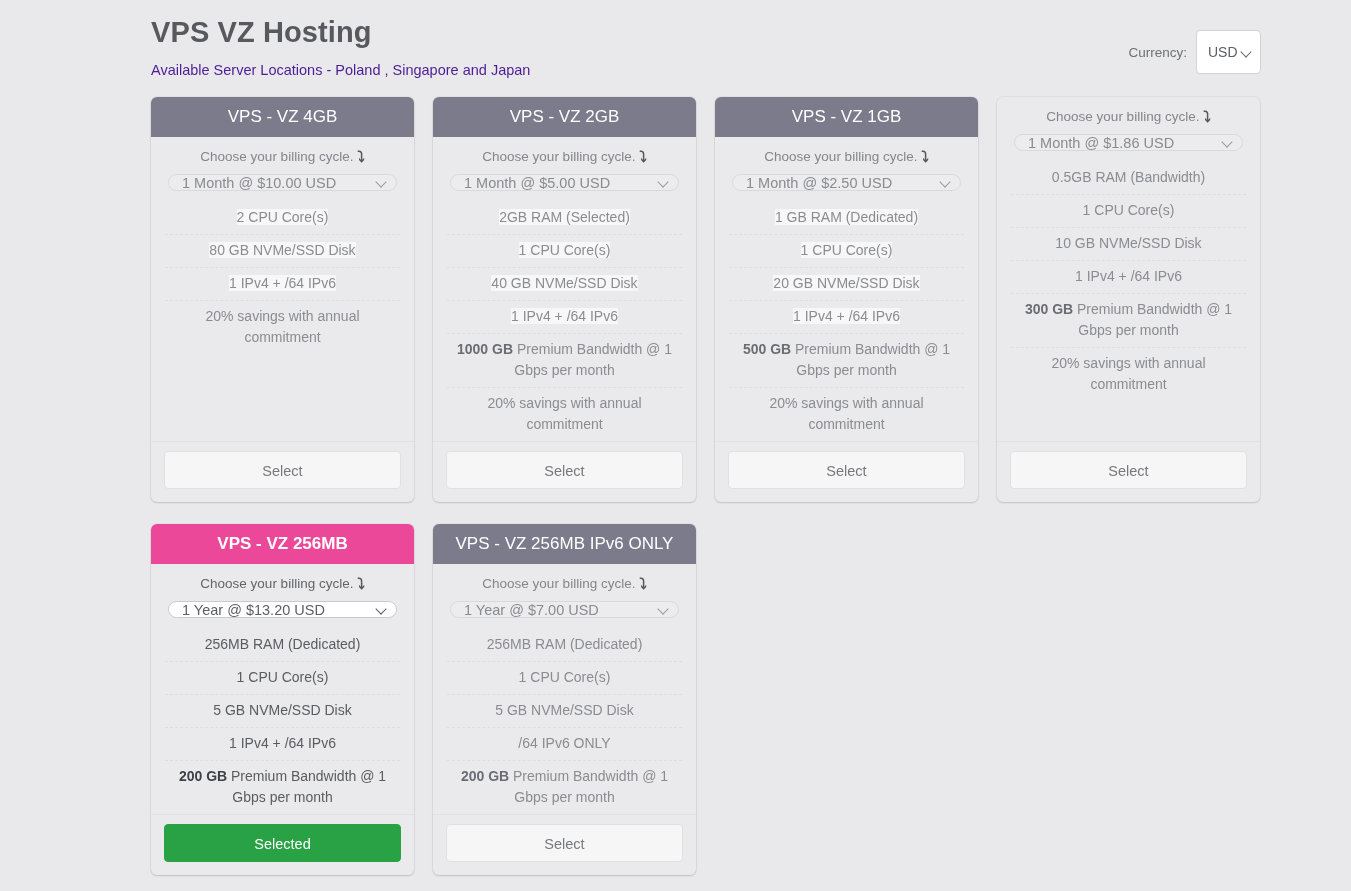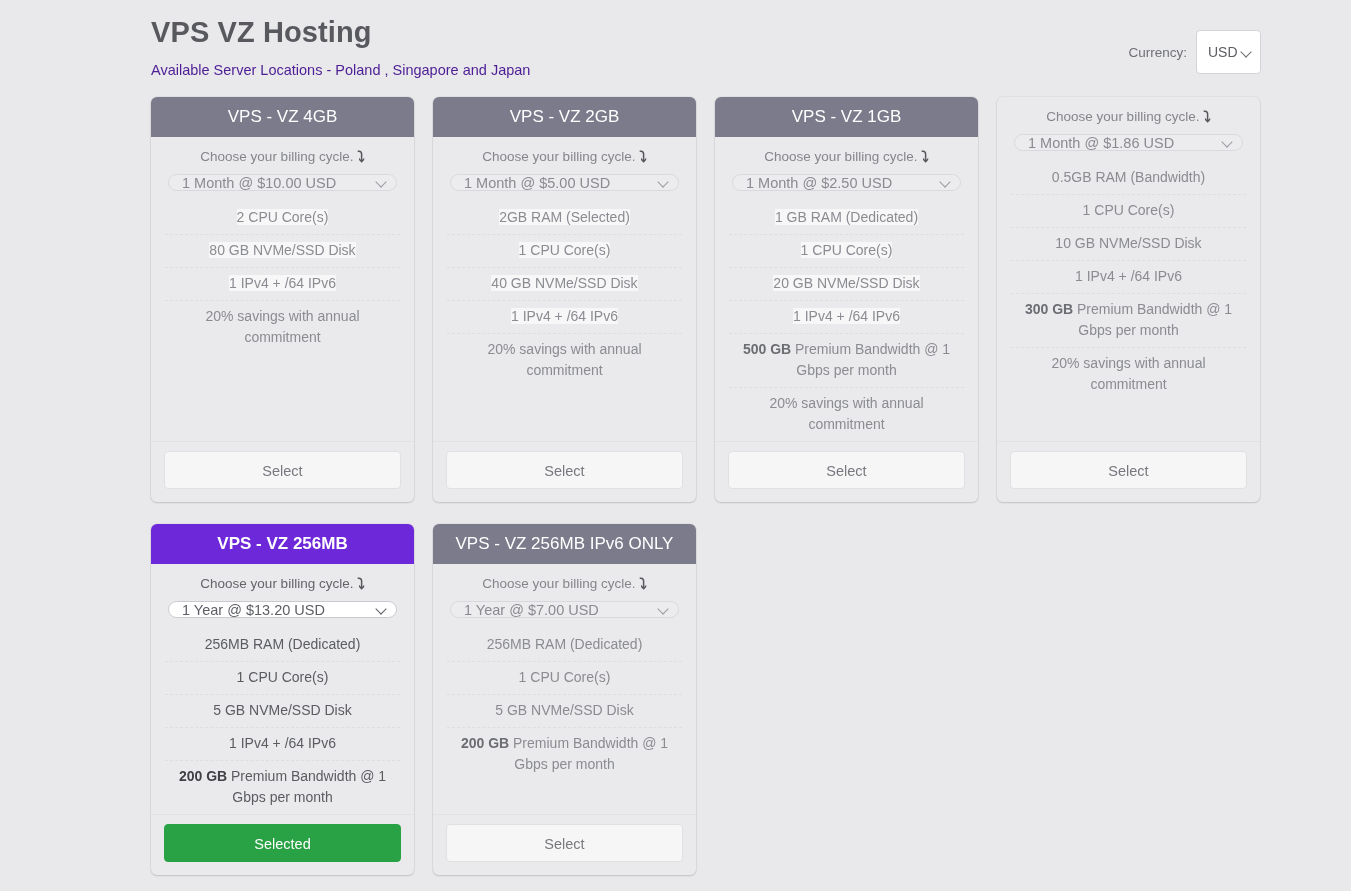--- a/index.html
+++ b/index.html
@@ -104,21 +104,21 @@
   .card-header {
     background: #7b7b8c;
     color: #ffffff;
     text-align: center;
     font-size: 17px;
     padding: 9px 6px 10px;
     line-height: 21px;
     white-space: nowrap;
   }
   .card.selected .card-header {
-    background: #6d28d9;
+    background: #ec4899;
     font-weight: bold;
   }
   .cycle-area {
     padding: 10px 17px 11px;
   }
   .cycle-label {
     text-align: center;
     font-size: 13.5px;
     color: #85868c;
     line-height: 18px;
@@ -247,20 +247,21 @@
           <div class="cycle-select">
             <span>1 Month @ $5.00 USD</span>
             <span class="chev"></span>
           </div>
         </div>
         <div class="features">
           <div class="feature"><span class="hl">2GB RAM (Selected)</span></div>
           <div class="feature"><span class="hl">1 CPU Core(s)</span></div>
           <div class="feature"><span class="hl">40 GB NVMe/SSD Disk</span></div>
           <div class="feature"><span class="hl">1 IPv4 + /64 IPv6</span></div>
+          <div class="feature"><b>1000 GB</b><span> Premium Bandwidth @ 1 Gbps per month</span></div>
           <div class="feature"><span>20% savings with annual commitment</span></div>
         </div>
         <div class="card-footer">
           <div class="btn btn-select">Select</div>
         </div>
       </div>
       <div class="card">
         <div class="card-header">VPS - VZ 1GB</div>
         <div class="cycle-area">
           <div class="cycle-label"><span>Choose your billing cycle.</span> <span class="arrow-icon">⤵</span></div>
@@ -327,20 +328,21 @@
           <div class="cycle-label"><span>Choose your billing cycle.</span> <span class="arrow-icon">⤵</span></div>
           <div class="cycle-select">
             <span>1 Year @ $7.00 USD</span>
             <span class="chev"></span>
           </div>
         </div>
         <div class="features">
           <div class="feature"><span>256MB RAM (Dedicated)</span></div>
           <div class="feature"><span>1 CPU Core(s)</span></div>
           <div class="feature"><span>5 GB NVMe/SSD Disk</span></div>
+          <div class="feature"><span>/64 IPv6 ONLY</span></div>
           <div class="feature"><b>200 GB</b><span> Premium Bandwidth @ 1 Gbps per month</span></div>
         </div>
         <div class="card-footer">
           <div class="btn btn-select">Select</div>
         </div>
       </div>
     </div>
 
 </div>
 

